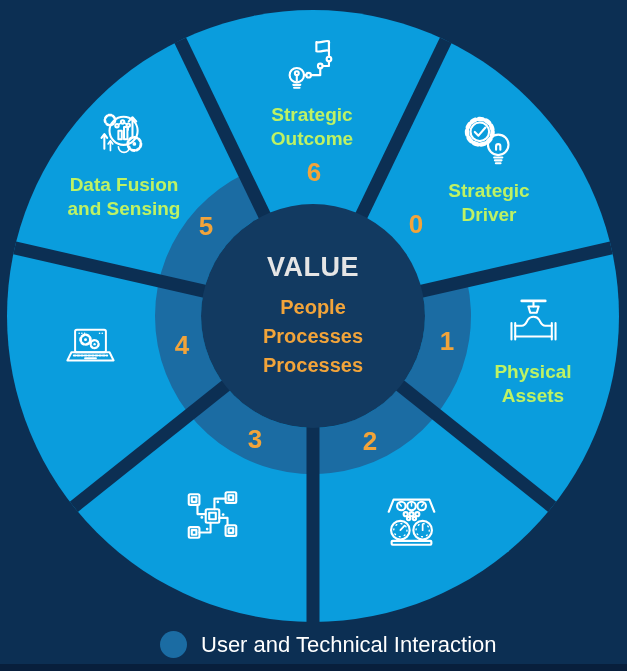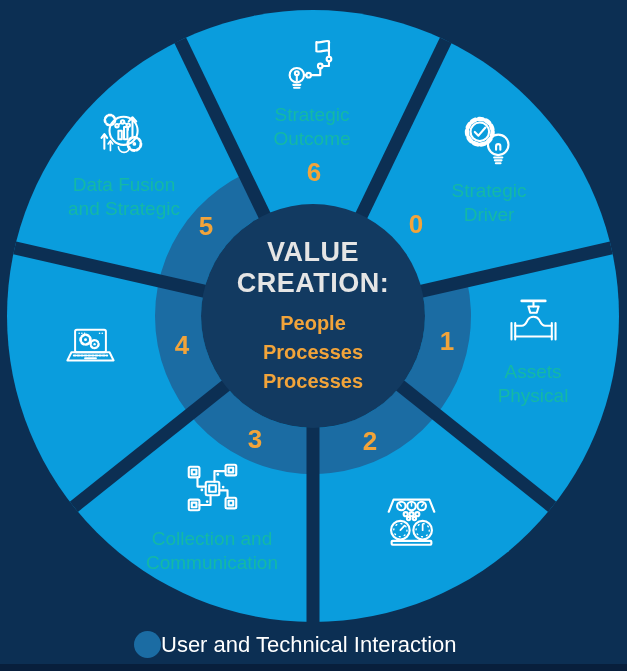--- a/index.html
+++ b/index.html
@@ -7,37 +7,37 @@
     position:relative; width:627px; height:671px; overflow:hidden;
     background:#0C2F53;
     font-family:"Liberation Sans", sans-serif;
   }
   svg.wheel { position:absolute; left:0; top:0; }
   .seg-content {
     position:absolute; transform:translate(-50%,-50%);
     display:flex; flex-direction:column; align-items:center; gap:7px;
     width:185px; text-align:center; pointer-events:none;
   }
-  .seg-label { color:#14b8a6; font-size:19px; line-height:24px; font-weight:400; }
+  .seg-label { color:#bef264; font-size:19px; line-height:24px; font-weight:700; }
   .seg-label span { display:block; }
   .seg-number {
     position:absolute; transform:translate(-50%,-50%);
     color:#F2A43A; font-size:26px; font-weight:700;
   }
   .center-text {
     position:absolute; left:313px; top:316px; transform:translate(-50%,-50%);
     width:240px; text-align:center;
   }
   .center-heading { color:#e5e5e5; font-size:27px; font-weight:700; line-height:31px; letter-spacing:0.5px; }
   .center-heading span { display:block; }
   .center-sub { margin-top:10px; color:#F2A43A; font-size:20px; font-weight:700; line-height:29px; }
   .center-sub span { display:block; }
   .legend {
-    position:absolute; left:134px; top:631px;
-    display:flex; align-items:center; 
+    position:absolute; left:160px; top:631px;
+    display:flex; align-items:center; gap:14px;
   }
   .legend-dot { width:27px; height:27px; border-radius:50%; background:#1B6CA3; }
   .legend-label { color:#FFFFFF; font-size:22px; font-weight:400; }
   .footer-strip { position:absolute; left:0; bottom:0; width:627px; height:7px; background:#081F3C; }
   .icon { display:block; }
 </style>
 </head>
 <body>
 
 <div class="stage">
@@ -103,22 +103,22 @@
   <div class="seg-content" style="left:533px; top:350px;">
     <svg class="icon" viewBox="0 0 64 64" width="64" height="60" fill="none" stroke="#FFFFFF" stroke-width="2.2" stroke-linecap="round" stroke-linejoin="round">
       <path d="M19.5 9 H44.5" stroke-width="3"></path>
       <path d="M32 9 V15"></path>
       <path d="M26.5 15 H37.5 L35.5 21.5 H28.5 Z"></path>
       <path d="M12.5 35.5 H19.5 C23.5 35.5 24.5 31.5 26 29 C27.5 26.6 30 25.8 32 25.8 C34 25.8 36.5 26.6 38 29 C39.5 31.5 40.5 35.5 44.5 35.5 H51.5"></path>
       <path d="M12.5 47 H51.5"></path>
       <path d="M8.5 32.5 V50 M12.5 32.5 V50 M51.5 32.5 V50 M55.5 32.5 V50"></path>
     </svg>
     <div class="seg-label">
+      <span>Physical</span>
       <span>Assets</span>
-      <span>Physical</span>
     </div>
   </div>
 
   <div class="seg-content" style="left:411px; top:520px;">
     <svg class="icon" viewBox="0 0 64 64" width="64" height="62" fill="none" stroke="#FFFFFF" stroke-width="2.2" stroke-linecap="round" stroke-linejoin="round">
       <path d="M8.5 23.5 L13.5 11 H50.5 L55.5 23.5"></path>
       <circle cx="21.5" cy="17.5" r="4.4"></circle>
         <circle cx="32" cy="17.5" r="4.4"></circle>
         <circle cx="42.5" cy="17.5" r="4.4"></circle>
       <path d="M21.5 17.5 L19.6 15.2 M32 17.5 V14.8 M42.5 17.5 L44.4 15.2" stroke-width="1.6"></path>
@@ -150,24 +150,20 @@
         <rect x="48.6" y="44.6" width="4.8" height="4.8"></rect>
       <path d="M25 30 H16.5 V20.5"></path>
       <path d="M34 25 V14 H45.5"></path>
       <path d="M30 39 V49 H18.5"></path>
       <path d="M39 34 H47.5 V41.5"></path>
       <circle cx="21" cy="33.5" r="1.4" fill="#FFFFFF" stroke="none"></circle>
       <circle cx="37.5" cy="17.5" r="1.4" fill="#FFFFFF" stroke="none"></circle>
       <circle cx="26.5" cy="45.5" r="1.4" fill="#FFFFFF" stroke="none"></circle>
       <circle cx="43" cy="30.5" r="1.4" fill="#FFFFFF" stroke="none"></circle>
     </svg>
-    <div class="seg-label">
-      <span>Collection and</span>
-      <span>Communication</span>
-    </div>
   </div>
 
   <div class="seg-content" style="left:90px; top:354px;">
     <svg class="icon" viewBox="0 0 64 64" width="70" height="58" fill="none" stroke="#FFFFFF" stroke-width="2.2" stroke-linecap="round" stroke-linejoin="round">
       <rect x="15" y="9" width="34" height="25" rx="2"></rect>
       <circle cx="26.5" cy="20" r="5.4" stroke-width="3" stroke-dasharray="2.8 2.3"></circle>
       <circle cx="26.5" cy="20" r="1.6" fill="#FFFFFF" stroke="none"></circle>
       <circle cx="36.5" cy="25" r="4.4" stroke-width="2.6" stroke-dasharray="2.4 2"></circle>
       <circle cx="36.5" cy="25" r="1.3" fill="#FFFFFF" stroke="none"></circle>
       <circle cx="19.5" cy="13" r="0.9" fill="#FFFFFF" stroke="none"></circle>
@@ -198,36 +194,35 @@
       <path d="M40.5 33 V13.5"></path>
       <path d="M36.5 17 L40.5 12.5 L44.5 17"></path>
       <path d="M10.5 46 V31.5"></path>
       <path d="M7.5 34.5 L10.5 30.5 L13.5 34.5"></path>
       <path d="M17 48 V38.5" stroke-width="1.8"></path>
       <path d="M14.5 41 L17 37.5 L19.5 41" stroke-width="1.8"></path>
       <path d="M25.5 44 A6 6 0 0 0 37.5 44" stroke-width="1.8"></path>
     </svg>
     <div class="seg-label">
       <span>Data Fusion</span>
-      <span>and Strategic</span>
+      <span>and Sensing</span>
     </div>
   </div>
 
   <span class="seg-number" style="left:416px; top:224px;">0</span>
   <span class="seg-number" style="left:447px; top:341px;">1</span>
   <span class="seg-number" style="left:370px; top:441px;">2</span>
   <span class="seg-number" style="left:255px; top:439px;">3</span>
   <span class="seg-number" style="left:182px; top:345px;">4</span>
   <span class="seg-number" style="left:206px; top:226px;">5</span>
   <span class="seg-number" style="left:314px; top:172px;">6</span>
 
   <div class="center-text">
     <div class="center-heading">
       <span>VALUE</span>
-      <span>CREATION:</span>
     </div>
     <div class="center-sub">
       <span>People</span>
       <span>Processes</span>
       <span>Processes</span>
     </div>
   </div>
 
   <div class="legend">
     <div class="legend-dot"></div>

